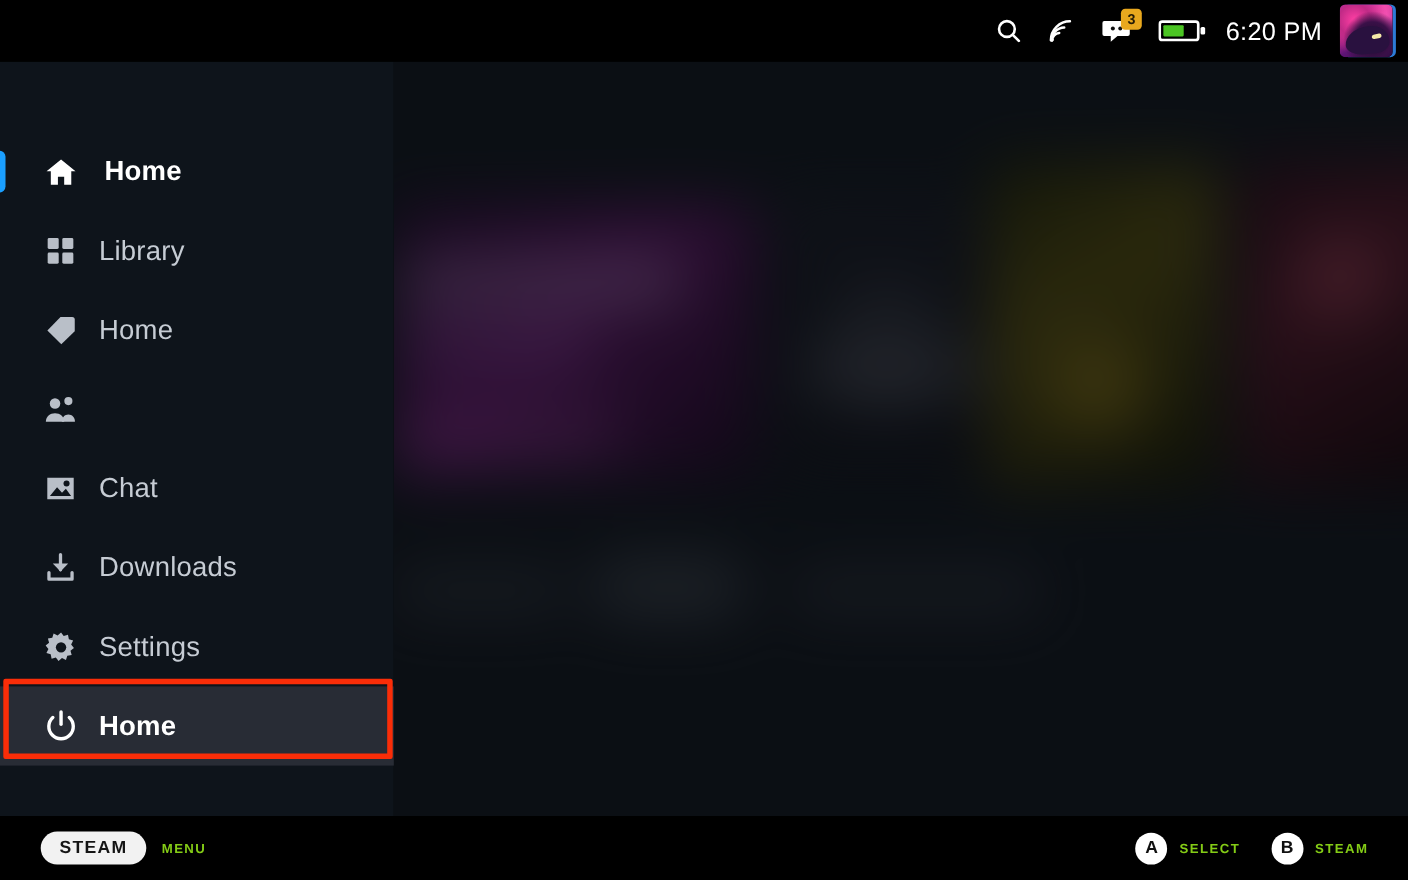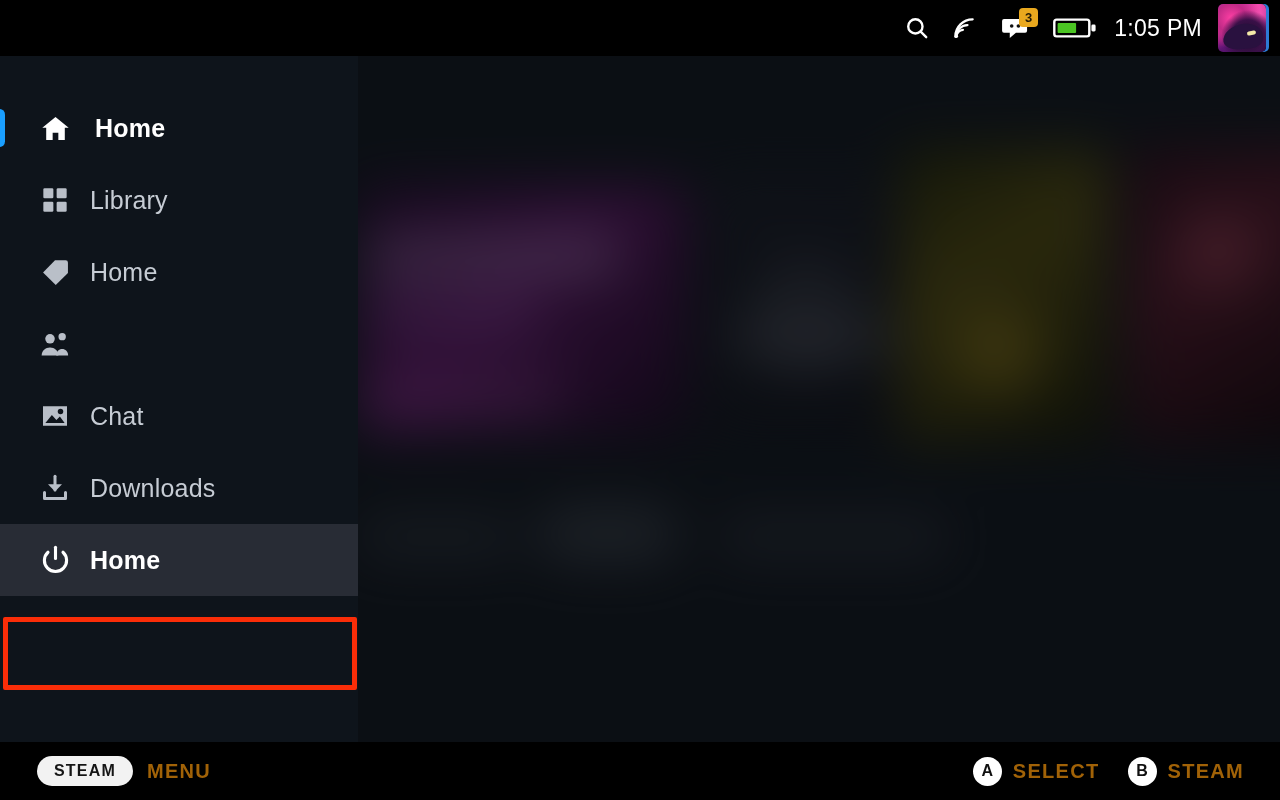--- a/index.html
+++ b/index.html
@@ -111,21 +111,21 @@
   
   .sidebar {
     position:absolute;
     left:0; top:56px;
     width:358px; height:686px;
     background:#0e141b;
     z-index:20;
   }
   .nav {
     position:absolute;
-    left:0; top:36px;
+    left:0; top:64px;
     width:358px;
   }
   .nav-item {
     position:relative;
     display:flex; align-items:center;
     height:72px;
     padding-left:37px;
     cursor:default;
   }
   .nav-icon {
@@ -203,22 +203,22 @@
     background:#f2f2f2;
     color:#151515;
     font-size:16px;
     font-weight:700;
     letter-spacing:1.2px;
     border-radius:16px;
     padding:7px 17px 7px 17px;
     line-height:1;
   }
   .bb-text {
-    color:#a16207;
-    font-size:20px;
+    color:#84cc16;
+    font-size:12px;
     font-weight:700;
     letter-spacing:1.3px;
   }
   .btn-hint { display:flex; align-items:center; gap:11px; }
   .btn-circle {
     width:29px; height:29px;
     border-radius:50%;
     background:#ffffff;
     color:#101010;
     font-size:16px; font-weight:700;
@@ -278,21 +278,21 @@
     </div>
 
     <div class="tb-item tb-batt">
       <svg width="44" height="24" viewBox="0 0 44 24">
         <rect x="1.3" y="3.6" width="35" height="16.8" rx="2.4" fill="none" stroke="#ffffff" stroke-width="2.4"></rect>
         <rect x="38.4" y="8.6" width="4.2" height="6.8" rx="1.4" fill="#ffffff"></rect>
         <rect x="4.6" y="6.9" width="18.5" height="10.2" rx="1" fill="#4bc523"></rect>
       </svg>
     </div>
 
-    <div class="tb-clock">1:05 PM</div>
+    <div class="tb-clock">6:20 PM</div>
 
     <div class="avatar"></div>
   </div>
 
   <div class="sidebar">
     <div class="nav">
 
       <div class="nav-item active">
         <span class="active-indicator"></span>
         <span class="nav-icon">
@@ -350,20 +350,29 @@
         <span class="nav-icon">
           <svg width="30" height="30" viewBox="0 0 24 24" fill="none" stroke="currentColor" stroke-width="2.4" stroke-linecap="round" stroke-linejoin="round">
             <line x1="12" y1="2.6" x2="12" y2="13.6"></line>
             <polyline points="6.4,9.0 12,14.8 17.6,9.0" fill="currentColor" stroke="none"></polyline>
             <polyline points="3.6,15.6 3.6,20.4 20.4,20.4 20.4,15.6"></polyline>
           </svg>
         </span>
         <span class="nav-label">Downloads</span>
       </div>
 
+      <div class="nav-item">
+        <span class="nav-icon">
+          <svg width="29" height="29" viewBox="0 0 24 24" fill="currentColor">
+            <path d="M12 0.9 l2.0 2.6 3.2-0.9 0.7 3.3 3.2 1.0 -1.5 3.0 2.1 2.6 -2.6 2.0 0.9 3.2 -3.3 0.7 -1.0 3.2 -3.0-1.5 -2.6 2.1 -2.0-2.6 -3.2 0.9 -0.7-3.3 -3.2-1.0 1.5-3.0 -2.1-2.6 2.6-2.0 -0.9-3.2 3.3-0.7 1.0-3.2 3.0 1.5z"></path>
+            <circle cx="12" cy="12" r="3.9" fill="#0e141b"></circle>
+          </svg>
+        </span>
+        <span class="nav-label">Settings</span>
+      </div>
 
       <div class="nav-item focused">
         <span class="nav-icon">
           <svg width="31" height="31" viewBox="0 0 24 24" fill="none" stroke="currentColor" stroke-width="2.4" stroke-linecap="round">
             <path d="M6.2 5.6 A8.6 8.6 0 1 0 17.8 5.6"></path>
             <line x1="12" y1="1.8" x2="12" y2="10.4"></line>
           </svg>
         </span>
         <span class="nav-label">Home</span>
       </div>

